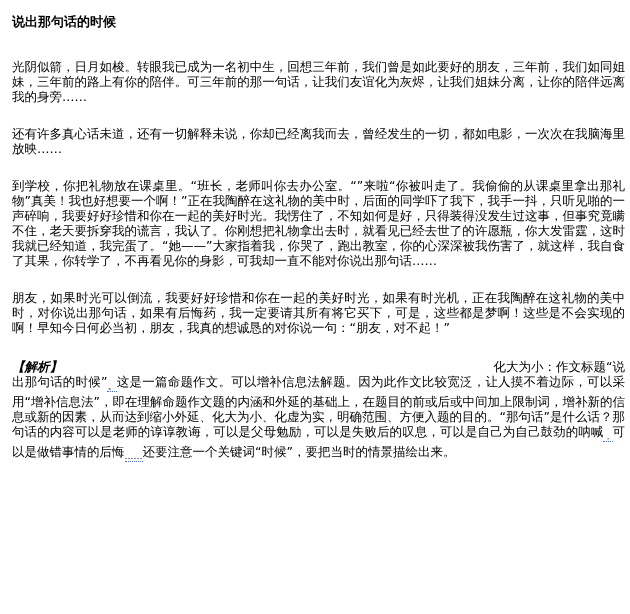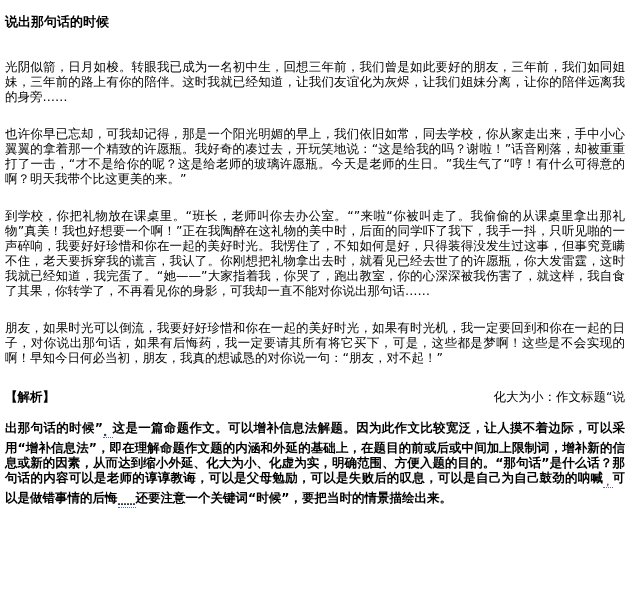--- a/index.html
+++ b/index.html
@@ -9,21 +9,21 @@
   }
   body {
     width: 630px;
     height: 614px;
     overflow: hidden;
     font-family: "DejaVu Sans", sans-serif;
     color: #000000;
     font-size: 12.5px;
   }
   .doc {
-    padding: 8px 5px 0 5px;
+    padding: 8px 5px 0 12px;
   }
   .title {
     font-size: 13px;
     font-weight: bold;
     line-height: 16px;
     margin: 6px 0 0 0;
   }
   .para {
     text-align: justify;
     text-justify: inter-character;
@@ -37,27 +37,27 @@
   .ana-header {
     display: flex;
     justify-content: space-between;
     align-items: baseline;
     line-height: 15px;
     margin-top: 24px;
   }
   .ana-label {
     font-weight: bold;
     white-space: nowrap;
+    font-style: italic;
   }
   .ana-intro {
     white-space: nowrap;
   }
   .ana-body {
-    margin-top: 16px;
-    font-weight: bold;
+    margin-top: 0;
   }
   .seg-normal {}
   .seg-small-blue {
     font-size: 9px;
     vertical-align: -3px;
     border-bottom: 1px dotted #4466dd;
   }
   .seg-small-red {
     font-size: 9px;
     color: #aa2222;
@@ -66,24 +66,24 @@
   }
 </style>
 </head>
 <body>
 
 <div class="doc">
 
   <h1 class="title">说出那句话的时候</h1>
 
   <div id="paragraphs">
-      <p class="para">光阴似箭，日月如梭。转眼我已成为一名初中生，回想三年前，我们曾是如此要好的朋友，三年前，我们如同姐妹，三年前的路上有你的陪伴。这时我就已经知道，让我们友谊化为灰烬，让我们姐妹分离，让你的陪伴远离我的身旁……</p>
-      <p class="para">也许你早已忘却，可我却记得，那是一个阳光明媚的早上，我们依旧如常，同去学校，你从家走出来，手中小心翼翼的拿着那一个精致的许愿瓶。我好奇的凑过去，开玩笑地说：“这是给我的吗？谢啦！”话音刚落，却被重重打了一击，“才不是给你的呢？这是给老师的玻璃许愿瓶。今天是老师的生日。”我生气了“哼！有什么可得意的啊？明天我带个比这更美的来。”</p>
+      <p class="para">光阴似箭，日月如梭。转眼我已成为一名初中生，回想三年前，我们曾是如此要好的朋友，三年前，我们如同姐妹，三年前的路上有你的陪伴。可三年前的那一句话，让我们友谊化为灰烬，让我们姐妹分离，让你的陪伴远离我的身旁……</p>
+      <p class="para">还有许多真心话未道，还有一切解释未说，你却已经离我而去，曾经发生的一切，都如电影，一次次在我脑海里放映……</p>
       <p class="para">到学校，你把礼物放在课桌里。“班长，老师叫你去办公室。“”来啦“你被叫走了。我偷偷的从课桌里拿出那礼物”真美！我也好想要一个啊！”正在我陶醉在这礼物的美中时，后面的同学吓了我下，我手一抖，只听见啪的一声碎响，我要好好珍惜和你在一起的美好时光。我愣住了，不知如何是好，只得装得没发生过这事，但事究竟瞒不住，老天要拆穿我的谎言，我认了。你刚想把礼物拿出去时，就看见已经去世了的许愿瓶，你大发雷霆，这时我就已经知道，我完蛋了。“她——”大家指着我，你哭了，跑出教室，你的心深深被我伤害了，就这样，我自食了其果，你转学了，不再看见你的身影，可我却一直不能对你说出那句话……</p>
-      <p class="para">朋友，如果时光可以倒流，我要好好珍惜和你在一起的美好时光，如果有时光机，我一定要回到和你在一起的日子，对你说出那句话，如果有后悔药，我一定要请其所有将它买下，可是，这些都是梦啊！这些是不会实现的啊！早知今日何必当初，朋友，我真的想诚恳的对你说一句：“朋友，对不起！”</p>
+      <p class="para">朋友，如果时光可以倒流，我要好好珍惜和你在一起的美好时光，如果有时光机，正在我陶醉在这礼物的美中时，对你说出那句话，如果有后悔药，我一定要请其所有将它买下，可是，这些都是梦啊！这些是不会实现的啊！早知今日何必当初，朋友，我真的想诚恳的对你说一句：“朋友，对不起！”</p>
     </div>
 
   <div class="ana-header">
     <span class="ana-label">【解析】</span>
     <span class="ana-intro">化大为小：作文标题“说</span>
   </div>
 
   <p class="para ana-body" id="analysis-body"><span class="seg-normal">出那句话的时候”</span><span class="seg-small-blue">。</span><span class="seg-normal">这是一篇命题作文。可以增补信息法解题。因为此作文比较宽泛，让人摸不着边际，可以采用“增补信息法”，即在理解命题作文题的内涵和外延的基础上，在题目的前或后或中间加上限制词，增补新的信息或新的因素，从而达到缩小外延、化大为小、化虚为实，明确范围、方便入题的目的。“那句话”是什么话？那句话的内容可以是老师的谆谆教诲，可以是父母勉励，可以是失败后的叹息，可以是自己为自己鼓劲的呐喊</span><span class="seg-small-red">，</span><span class="seg-normal">可以是做错事情的后悔</span><span class="seg-small-blue">……</span><span class="seg-normal">还要注意一个关键词“时候”，要把当时的情景描绘出来。</span></p>
 
 </div>

